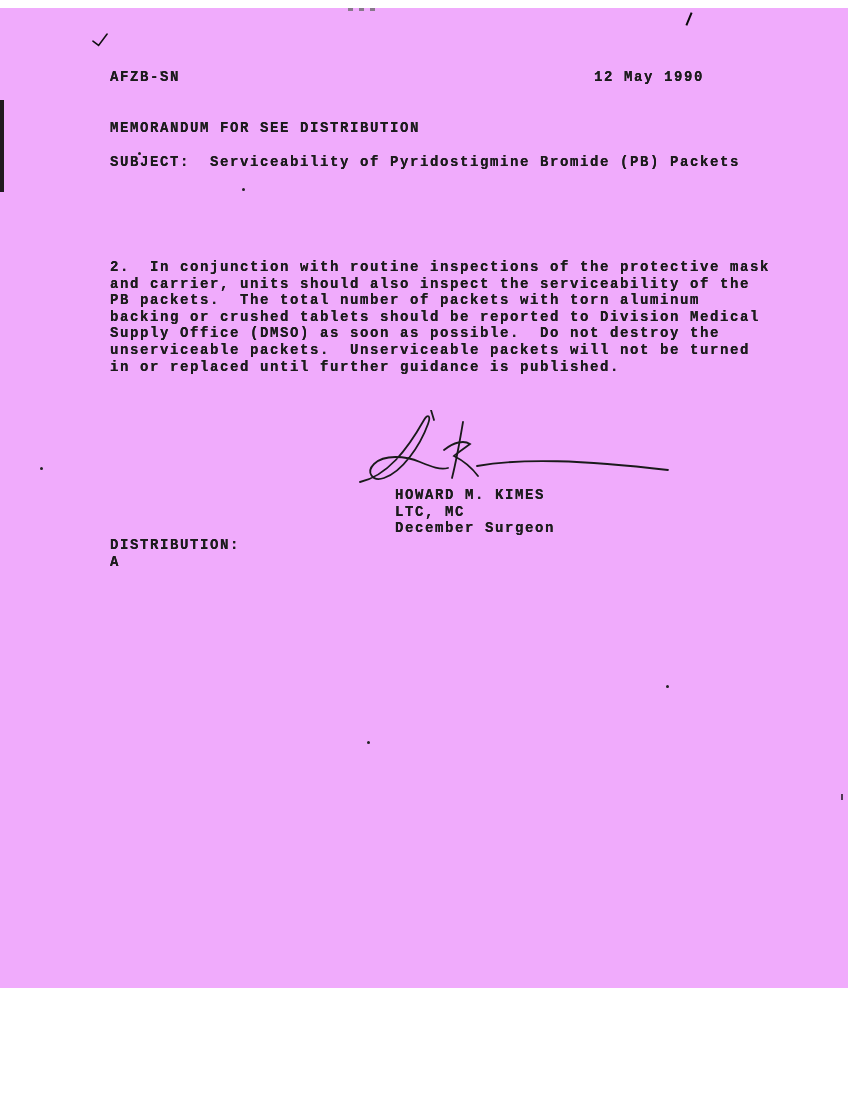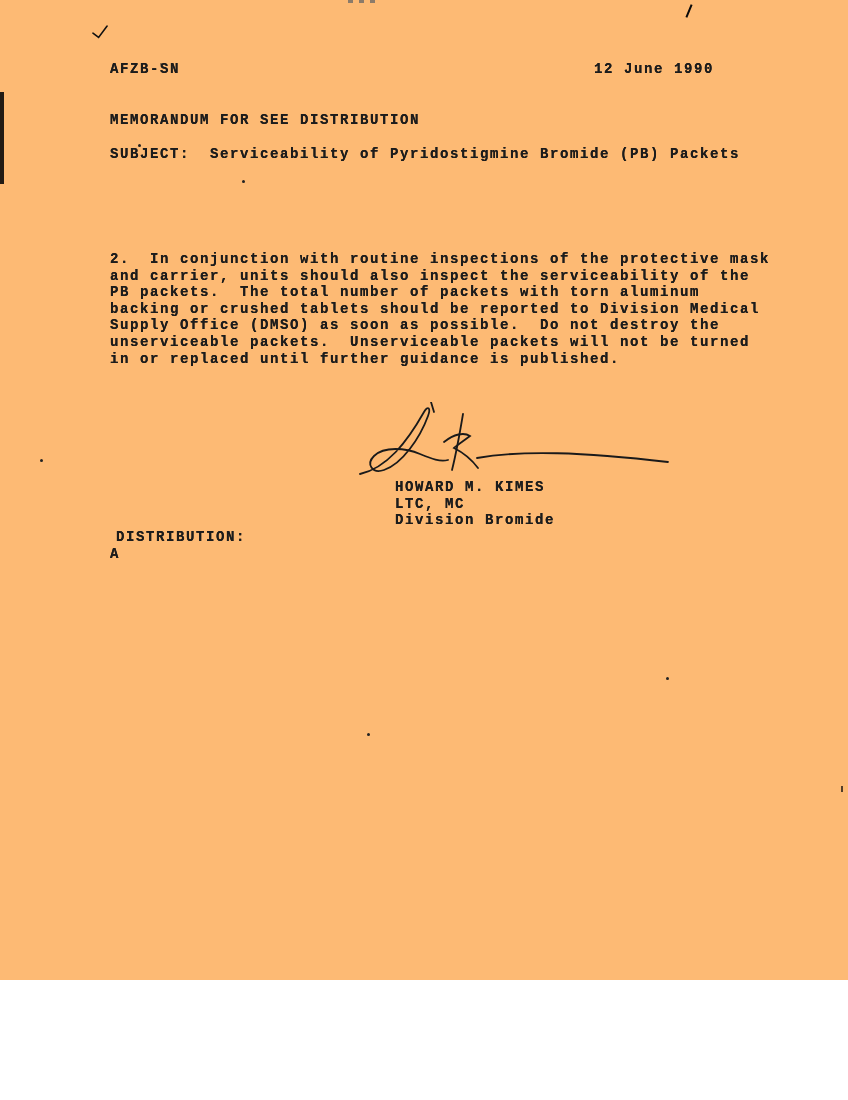--- a/index.html
+++ b/index.html
@@ -1,23 +1,24 @@
 <!DOCTYPE html>
 <html><head>
 <meta charset="utf-8">
 <style>
   html,body{margin:0;padding:0;background:#ffffff;}
   .page{
     position:relative;
     width:848px;height:980px;
-    background:#fdba74;
+    background:#f0abfc;
     font-family:"Liberation Mono","DejaVu Sans Mono",monospace;
     font-weight:700;
     color:#1c1c1c;
     overflow:hidden;
+    margin-top:8px;
   }
   .t{
     position:absolute;
     font-size:14px;
     letter-spacing:1.6px;
     line-height:16.6px;
     white-space:pre-wrap;
     text-shadow:0 0 .4px currentColor;
   }
   .art{position:absolute;background:#0a0a0a;}
@@ -28,21 +29,21 @@
   }
   svg.sig path{stroke:#1a1a1a;stroke-width:1.8;fill:none;stroke-linecap:round;}
   svg.tick path{stroke:#111;stroke-width:1.6;fill:none;stroke-linecap:round;}
 </style>
 </head>
 <body>
 
 <div class="page">
 
   <div class="t" style="left:110px;top:61px;">AFZB-SN</div>
-  <div class="t" style="left:594px;top:61px;">12 June 1990</div>
+  <div class="t" style="left:594px;top:61px;">12 May 1990</div>
 
   <div class="t" style="left:110px;top:112px;">MEMORANDUM FOR SEE DISTRIBUTION</div>
   <div class="t" style="left:110px;top:146px;">SUBJECT:  Serviceability of Pyridostigmine Bromide (PB) Packets</div>
 
   <div class="t" style="left:110px;top:251px;width:690px;">2.  In conjunction with routine inspections of the protective mask
 and carrier, units should also inspect the serviceability of the
 PB packets.  The total number of packets with torn aluminum
 backing or crushed tablets should be reported to Division Medical
 Supply Office (DMSO) as soon as possible.  Do not destroy the
 unserviceable packets.  Unserviceable packets will not be turned
@@ -51,23 +52,23 @@
   <svg class="sig" style="position:absolute;left:332px;top:402px;" width="350" height="82" viewBox="0 0 350 82">
     <path d="M 28 72 C 55 66 75 40 92 10 C 96 3 99 6 96 14 C 88 36 70 62 52 68 C 40 72 34 62 42 54 C 52 44 74 46 88 52 C 100 57 108 60 116 58"></path>
     <path d="M 131 12 C 128 30 124 52 120 68"></path>
     <path d="M 112 40 C 122 32 132 30 138 34 C 130 40 124 44 122 46 C 130 50 140 58 146 66"></path>
     <path d="M 145 56 C 190 48 250 50 336 60"></path>
     <path d="M 99 0 L 102 10"></path>
   </svg>
 
   <div class="t" style="left:395px;top:479px;">HOWARD M. KIMES</div>
   <div class="t" style="left:395px;top:496px;">LTC, MC</div>
-  <div class="t" style="left:395px;top:512px;">Division Bromide</div>
+  <div class="t" style="left:395px;top:512px;">December Surgeon</div>
 
-  <div class="t" style="left:116px;top:529px;text-align:right;">DISTRIBUTION:</div>
+  <div class="t" style="left:110px;top:529px;text-align:right;">DISTRIBUTION:</div>
   <div class="t" style="left:110px;top:546px;">A</div>
 
   <div class="art" style="left:0;top:92px;width:4px;height:92px;opacity:.9;"></div>
   <div class="art" style="left:0;top:1048px;width:5px;height:52px;"></div>
   <div class="art" style="left:2px;top:1078px;width:3px;height:14px;"></div>
   <div class="art" style="left:828px;top:1038px;width:4px;height:66px;transform:rotate(-17deg);transform-origin:top center;"></div>
   <div class="art" style="left:688px;top:4px;width:2px;height:14px;transform:rotate(22deg);"></div>
   <div class="dashes" style="left:8px;top:1089px;width:420px;opacity:.45;"></div>
   <div class="dashes" style="left:348px;top:0;width:30px;height:3px;opacity:.75;"></div>
   <div class="art" style="left:841px;top:786px;width:2px;height:6px;opacity:.7;"></div>

